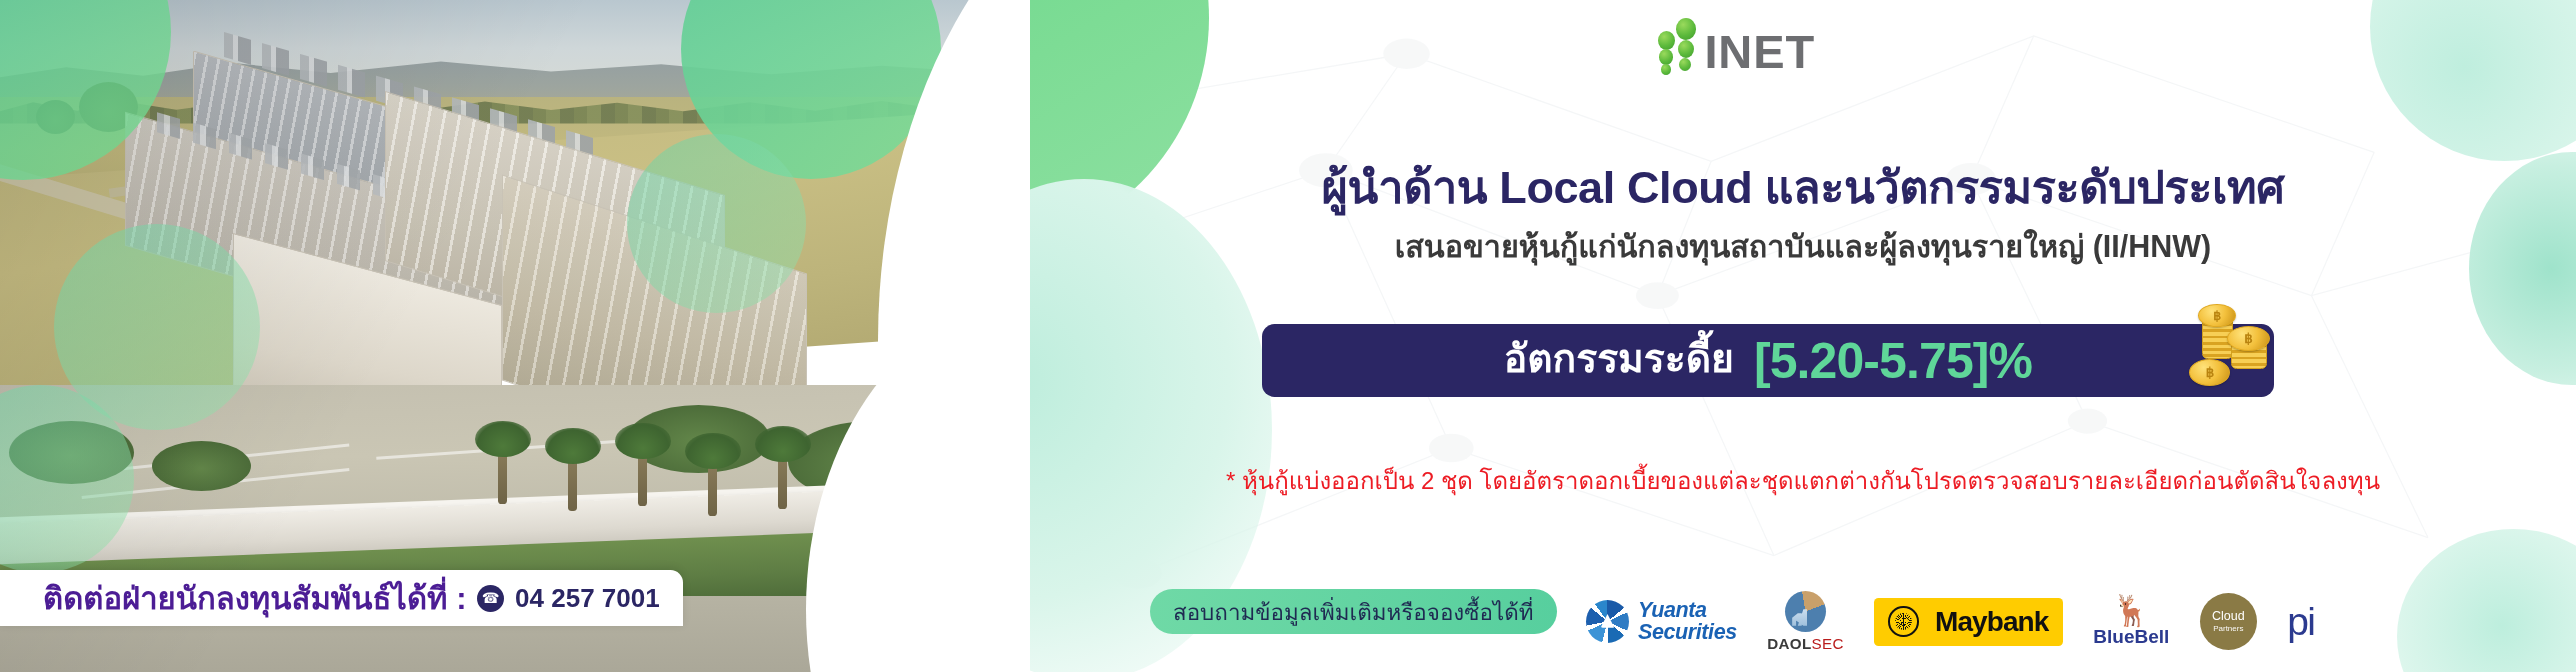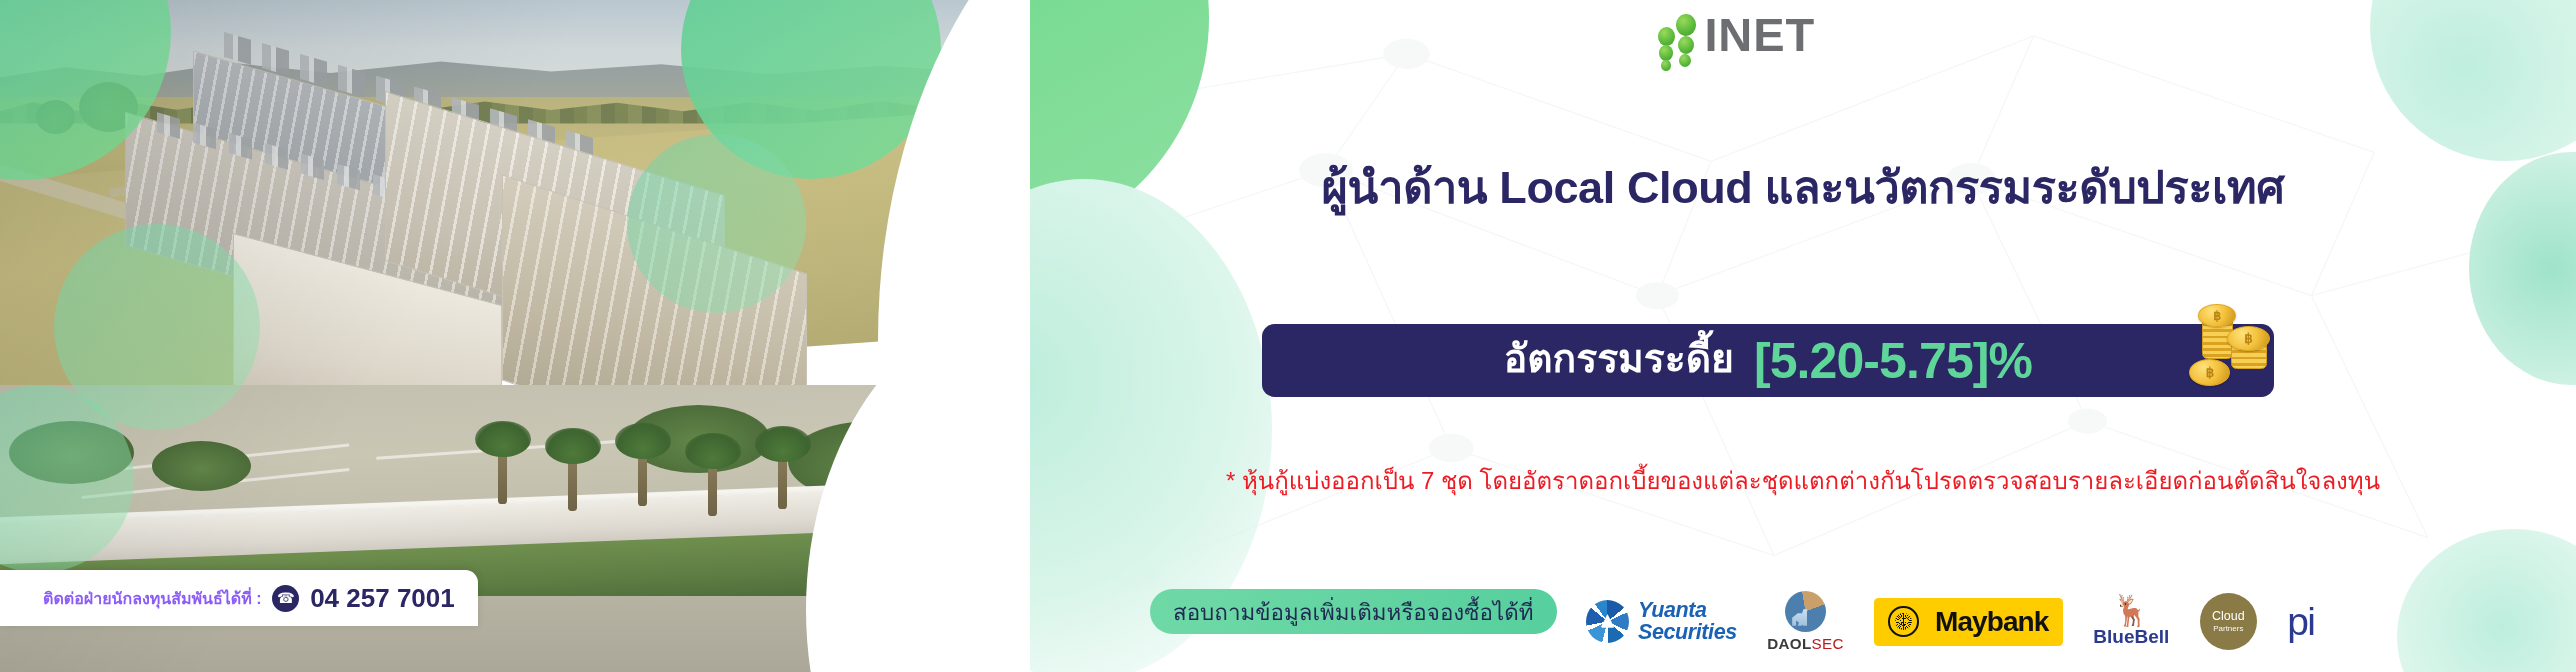--- a/index.html
+++ b/index.html
@@ -237,21 +237,21 @@
   }
   .mint-arc-left {
     position:absolute; left:-134px; top:179px;
     width:376px; height:502px; border-radius:50%;
     background:radial-gradient(circle at 30% 40%,#bdeddc 0%,#d9f5ea 55%,rgba(241,251,247,0) 100%);
   }
 
   
   .logo {
     position:absolute; left:1658px; top:12.5px;
-    display:flex; gap:5.4px; height:61px;
+    display:flex; align-items:flex-end; gap:5.4px; height:61px;
   }
   .logo-dots { position:relative; width:41px; height:57px; }
   .ldot {
     position:absolute; border-radius:50%;
     background:radial-gradient(circle at 36% 30%,#9ada5c 0%,#5bb93b 55%,#3f9a2e 100%);
   }
   .logo-text {
     font-family:"Liberation Sans", sans-serif;
     font-weight:700; font-size:47px; letter-spacing:0.9px;
     color:#6d6e71; line-height:.92;
@@ -421,21 +421,21 @@
   
   .contact-card {
     position:absolute; left:0px; top:570px;
     height:56px; padding:0 23px 0 43px;
     background:#ffffff;
     border-radius:0 12.5px 0 0;
     display:flex; align-items:center; gap:10.8px;
     box-shadow:0 -1.8px 9px rgba(0,0,0,.10);
   }
   .contact-text {
-    font-weight:700; font-size:16px; color:#8b5cf6;
+    font-weight:700; font-size:31px; color:#4c1d95;
     white-space:nowrap;
   }
   .phone-badge {
     width:27px; height:27px; border-radius:50%;
     background:#2b2664;
     display:flex; align-items:center; justify-content:center;
     color:#fff; font-size:14.3px;
   }
   .contact-phone {
     font-weight:700; font-size:26px; color:#2b2664;
@@ -541,36 +541,37 @@
       <div class="ldot" style="left:0px;  top:14.3px; width:17px; height:19px;"></div>
       <div class="ldot" style="left:20px; top:23px; width:16px; height:18px;"></div>
       <div class="ldot" style="left:0.9px;  top:32px; width:14.3px; height:16px;"></div>
       <div class="ldot" style="left:20.6px; top:41px; width:12.5px; height:13.4px;"></div>
       <div class="ldot" style="left:2.7px;  top:47px; width:10.8px; height:11.6px;"></div>
     </div>
     <div class="logo-text">INET</div>
   </div>
 
   <div class="headline">ผู้นำด้าน Local Cloud และนวัตกรรมระดับประเทศ</div>
+  <div class="subheadline">เสนอขายหุ้นกู้แก่นักลงทุนสถาบันและผู้ลงทุนรายใหญ่ (II/HNW)</div>
 
   <div class="rate-wrap">
     <div class="rate-box">
       <span class="rate-label">อัตกรรมระดี้ย</span>
       <span class="rate-value">[5.20-5.75]%</span>
     </div>
     <div class="coins">
       <div class="coin-stack" style="left:18px; top:9px; width:30.5px; height:47px;"></div>
       <div class="coin" style="left:14.3px; top:1.8px;  width:38px; height:23px; font-size:12.5px;">฿</div>
       <div class="coin-stack" style="left:47px; top:30.5px; width:36px; height:36px;"></div>
       <div class="coin" style="left:43px; top:23px; width:43px; height:25px; font-size:13.4px;">฿</div>
       <div class="coin" style="left:5.4px;  top:56px; width:41px; height:27px; font-size:13.4px;">฿</div>
     </div>
   </div>
 
-  <div class="disclaimer">* หุ้นกู้แบ่งออกเป็น 7 ชุด โดยอัตราดอกเบี้ยของแต่ละชุดแตกต่างกันโปรดตรวจสอบรายละเอียดก่อนตัดสินใจลงทุน</div>
+  <div class="disclaimer">* หุ้นกู้แบ่งออกเป็น 2 ชุด โดยอัตราดอกเบี้ยของแต่ละชุดแตกต่างกันโปรดตรวจสอบรายละเอียดก่อนตัดสินใจลงทุน</div>
 
   <div class="cta-pill">สอบถามข้อมูลเพิ่มเติมหรือจองซื้อได้ที่</div>
 
   <div class="partners">
 
     <div class="plogo">
       <div class="yuanta-mark"></div>
       <div class="yuanta-text">
         <div>Yuanta</div>
         <div>Securities</div>

